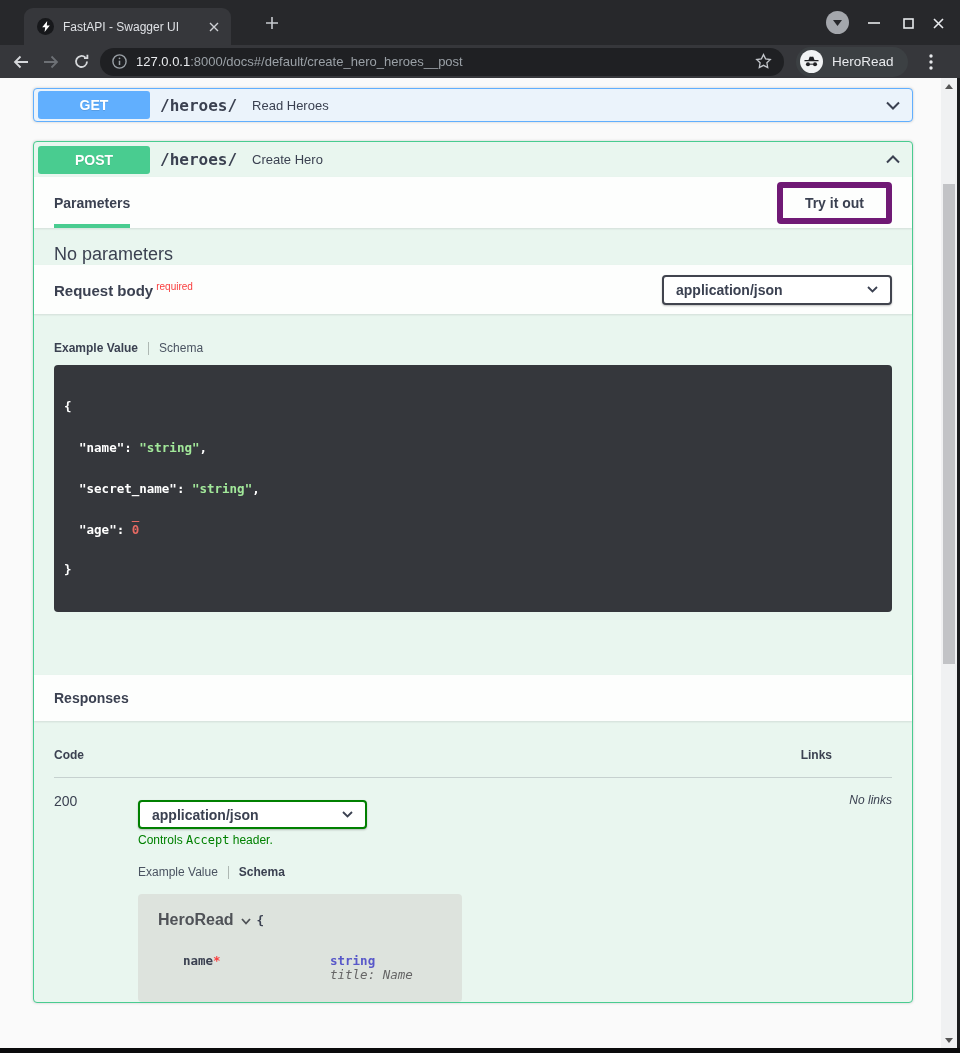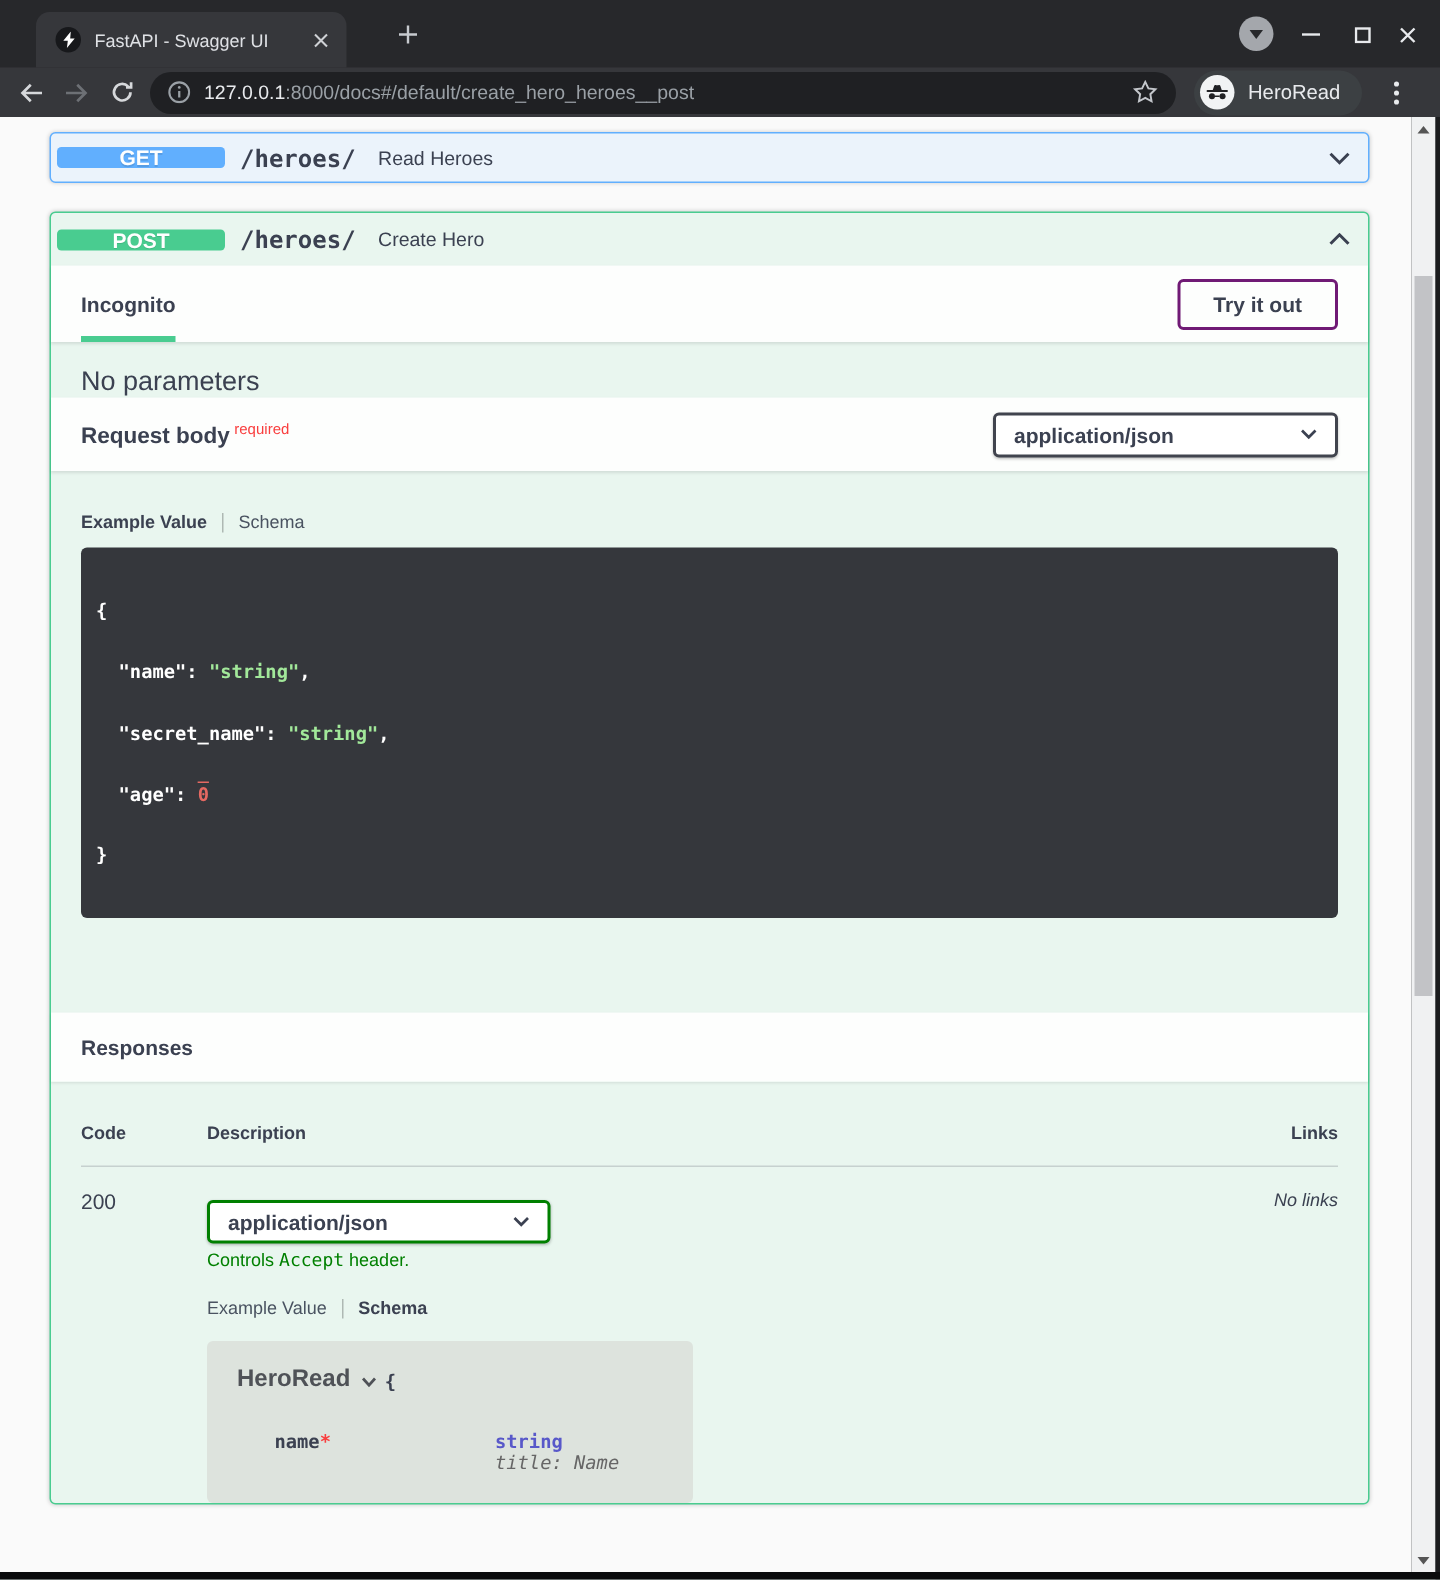--- a/index.html
+++ b/index.html
@@ -41,38 +41,38 @@
   .content { position:absolute; top:78px; left:0; width:941px; height:970px; background:#fafafa;
              overflow:hidden; color:#3b4151; }
   .page { padding:10px 28px 0 33px; }
 
   .opblock { border-radius:4px; box-shadow:0 0 3px rgba(0,0,0,.19); }
   .opblock.get  { border:1px solid #61affe; background:#ebf3fb; margin-bottom:19px; }
   .opblock.post { border:1px solid #49cc90; background:#e9f6ef; }
   .opsummary { display:flex; align-items:center; padding:4px 12px 4px 4px; cursor:pointer; }
   .get  .opsummary { height:32px; }
   .post .opsummary { height:35px; }
-  .method-badge { width:112px; height:14px; border-radius:3px; color:#fff; font-weight:bold;
+  .method-badge { width:112px; height:28px; border-radius:3px; color:#fff; font-weight:bold;
                   font-size:14px; display:flex; align-items:center; justify-content:center;
                   text-shadow:0 1px 0 rgba(0,0,0,.1); flex:none; }
   .get  .method-badge { background:#61affe; }
   .post .method-badge { background:#49cc90; }
   .op-path { font-family:"DejaVu Sans Mono",monospace; font-weight:bold; font-size:16px;
              color:#3b4151; margin-left:10px; }
   .op-desc { font-size:13px; color:#3b4151; margin-left:15px; }
   .op-chevron { margin-left:auto; }
 
   .section-header { background:rgba(255,255,255,.88); box-shadow:0 1px 2px rgba(0,0,0,.1);
                     display:flex; align-items:center; justify-content:space-between; padding:0 20px; }
   .params-header { height:51px; align-items:stretch; }
   .param-tab { display:flex; align-items:center; position:relative; font-size:14px;
                font-weight:bold; color:#3b4151; }
   .param-tab::after { content:""; position:absolute; left:0; bottom:0; width:100%; height:4px;
                       background:#49cc90; }
-  .try-btn { align-self:center; border:2px solid #701a75; border-radius:4px; background:transparent;
+  .try-btn { align-self:center; border:6px solid #701a75; border-radius:4px; background:transparent;
              padding:7px 22px; font-size:14px; font-weight:bold; color:#3b4151;
              font-family:inherit; cursor:pointer; }
   .no-params { padding:16px 20px 0; font-size:18px; line-height:21px; }
 
   .reqbody-header { height:49px; }
   .reqbody-label { font-size:15px; font-weight:bold; }
   .required-sup { color:#f93e3e; font-size:10px; font-weight:normal; vertical-align:super; margin-left:3px; }
 
   .ui-select { background:#fff; border:2px solid #41444e; border-radius:4px; height:30px; width:230px;
                display:flex; align-items:center; justify-content:space-between; padding:0 12px;
@@ -258,21 +258,21 @@
         <span class="op-desc">Create Hero</span>
         <span class="op-chevron">
           <svg width="14" height="9" viewBox="0 0 14 9">
               <path d="M1 7.5 L7 1.5 L13 7.5" stroke="#3b4151" stroke-width="2" fill="none"></path>
             </svg>
         </span>
       </div>
 
       <div class="section-header params-header">
         <div class="param-tab">
-          <span>Incognito</span>
+          <span>Parameters</span>
         </div>
         <button class="try-btn">Try it out</button>
       </div>
 
       <div class="no-params">No parameters</div>
 
       <div class="section-header reqbody-header">
         <span class="reqbody-label"><span>Request body</span><sup class="required-sup">required</sup></span>
         <div class="ui-select">
           <span>application/json</span>
@@ -298,21 +298,20 @@
         <div class="code-spacer"></div>
       </div>
 
       <div class="section-header responses-header">
         <span class="responses-title">Responses</span>
       </div>
 
       <div class="responses-area">
         <div class="rt-head">
           <span>Code</span>
-          <span>Description</span>
           <span class="col-links-h">Links</span>
         </div>
 
         <div class="rt-row">
           <div class="col-code">200</div>
           <div class="col-desc">
             <div class="ui-select accept media-select">
               <span>application/json</span>
               <svg width="11" height="7" viewBox="0 0 11 7">
                   <path d="M1 1 L5.5 5.5 L10 1" stroke="#3b4151" stroke-width="1.8" fill="none"></path>

